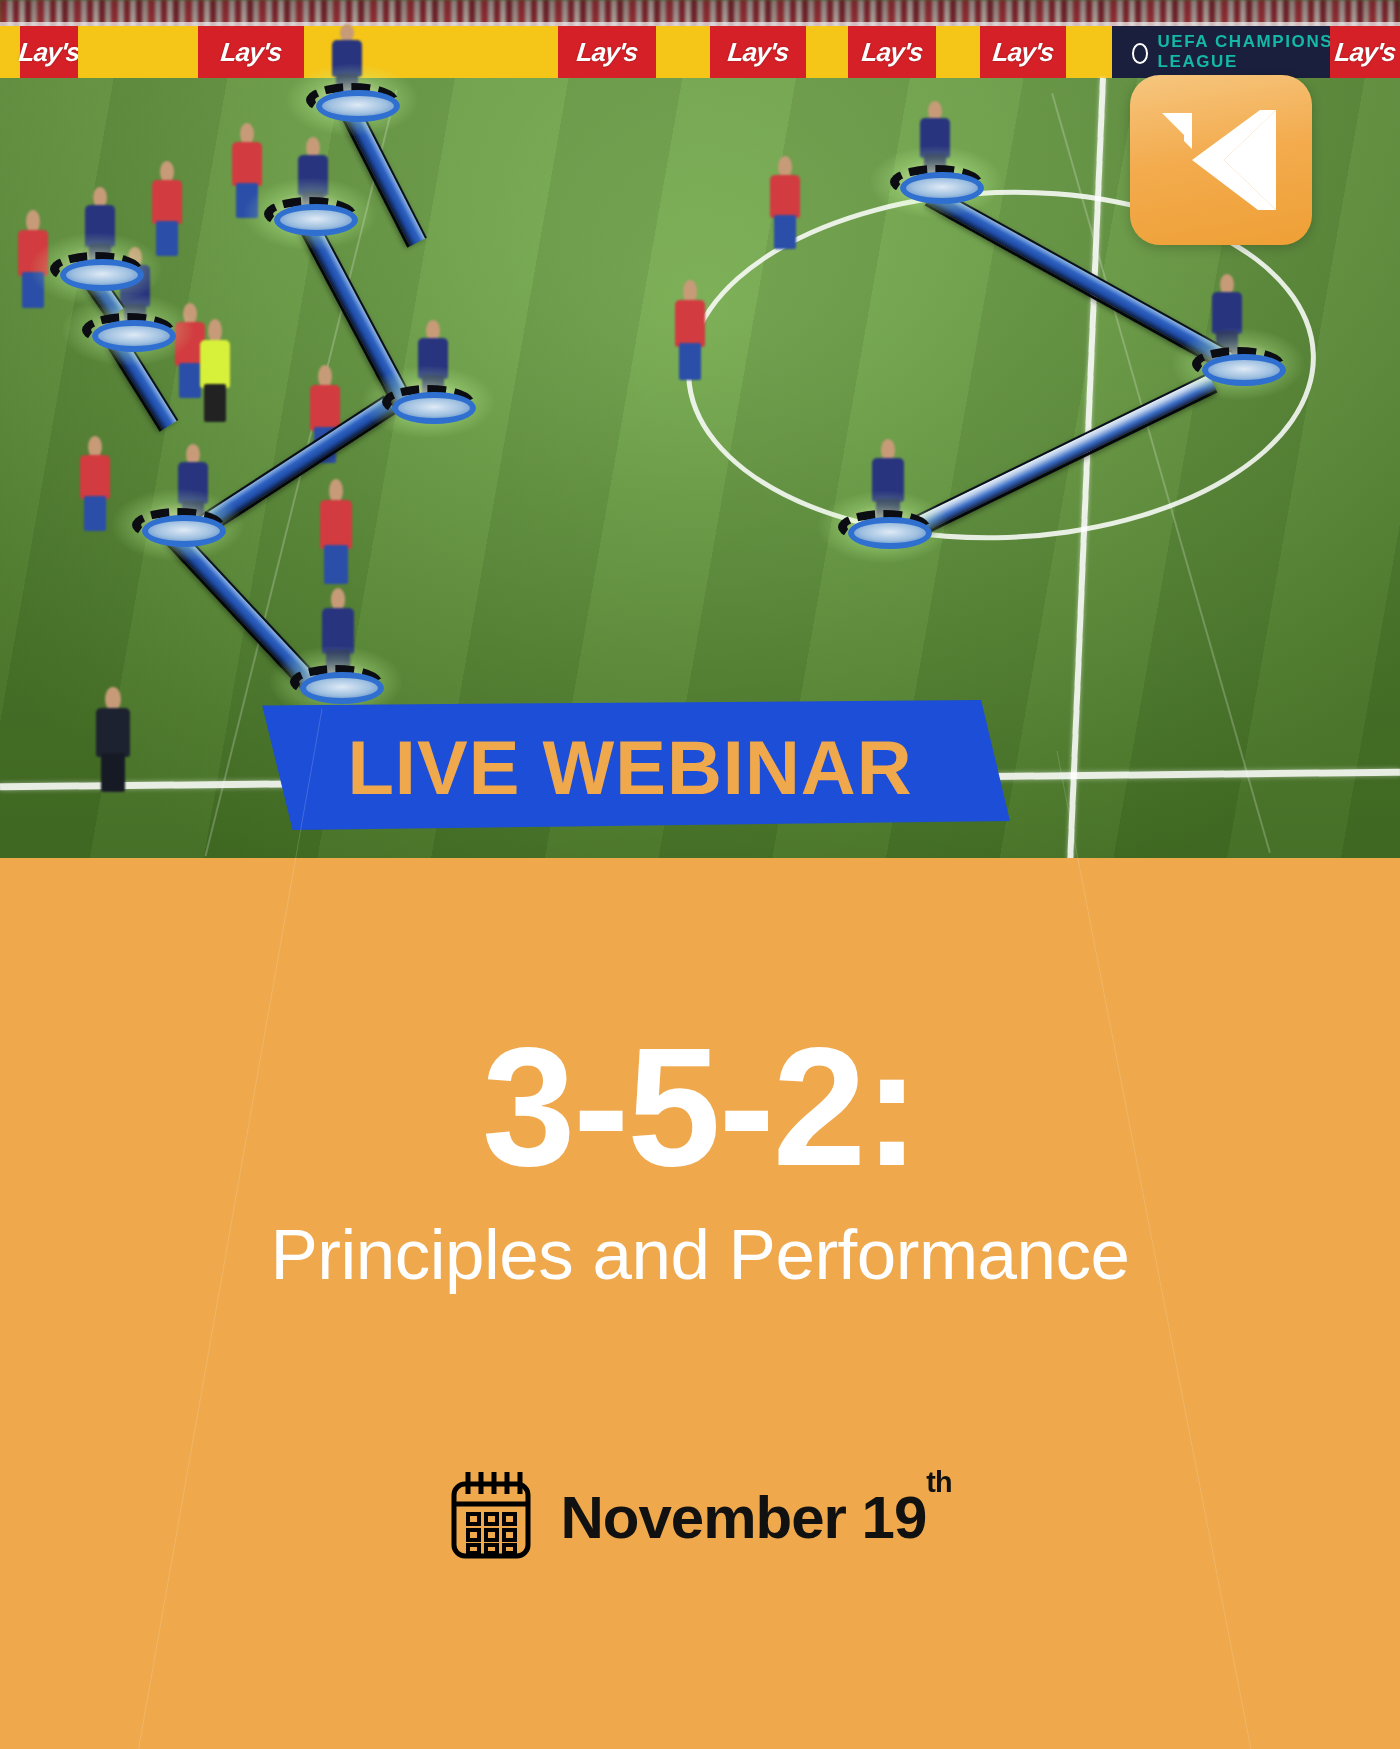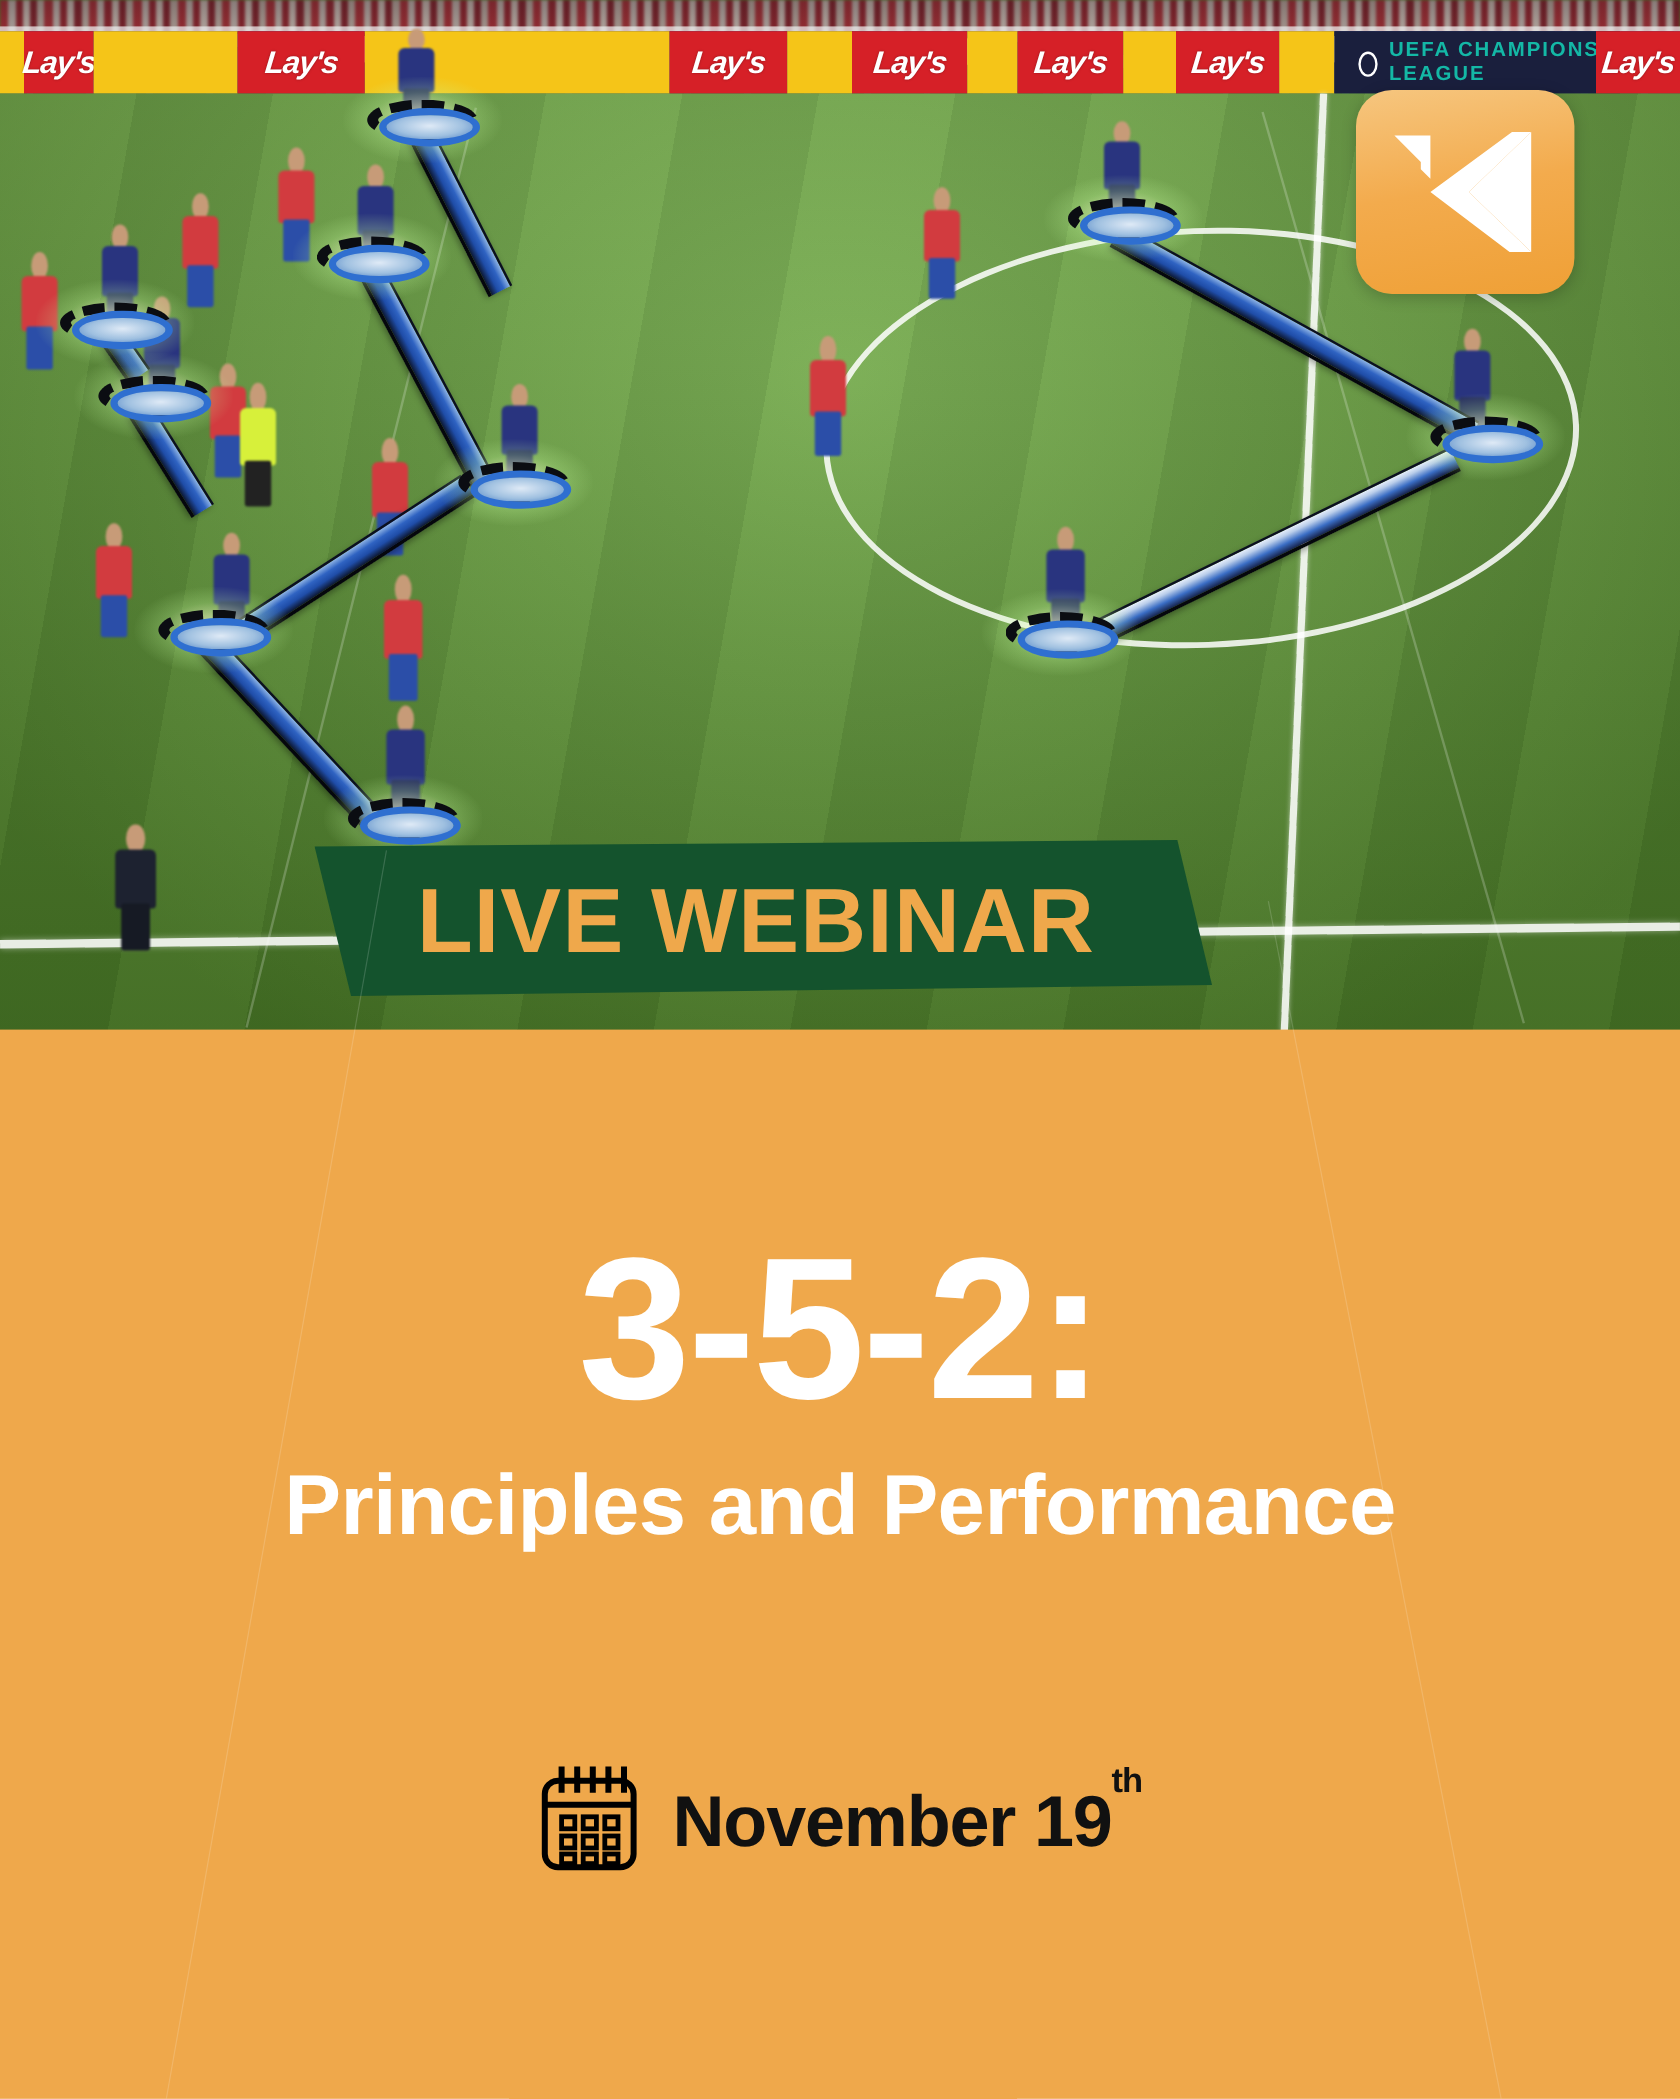--- a/index.html
+++ b/index.html
@@ -189,21 +189,21 @@
     background:linear-gradient(170deg,#f6c67f 0%,#f3ab4d 48%,#efa036 100%);
     box-shadow:0 3px 12px rgba(0,0,0,.20);
   }
   .logo svg{position:absolute;left:0;top:0;}
 
   
   .ribbon-banner{
     position:absolute;
     left:250px; top:700px;
     width:760px; height:130px;
-    background:#14532d;
+    background:#1d4ed8;
     clip-path:polygon(5.6% 100%, 1.6% 4.2%, 96.2% 0%, 100% 93%);
     display:flex;align-items:center;justify-content:center;
     box-shadow:0 2px 8px rgba(0,0,0,.10);
   }
   .live-webinar{
     color:#EFA84B;
     font-size:76px;
     font-weight:bold;
     letter-spacing:1px;
     transform:translateY(2px);
@@ -225,21 +225,21 @@
 
   .big-title{
     position:absolute;left:0;top:165px;width:100%;
     text-align:center;color:#ffffff;
     font-size:168px;font-weight:bold;line-height:1;
     letter-spacing:-2px;
   }
   .sub-line{
     position:absolute;left:0;width:100%;
     text-align:center;color:#ffffff;
-    font-size:71px;font-weight:bold;line-height:1.04;
+    font-size:71px;font-weight:normal;line-height:1.04;
     letter-spacing:-0.5px;
   }
   .sub1{top:360px;}
   .sub2{top:445px;}
 
   
   .info-row{
     position:absolute;left:0;top:610px;width:100%;
     display:flex;align-items:center;justify-content:center;
     gap:96px;

